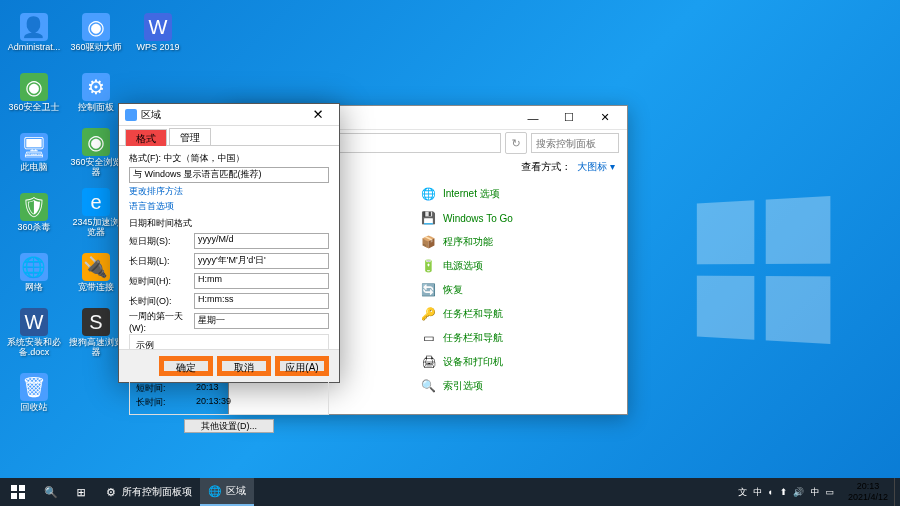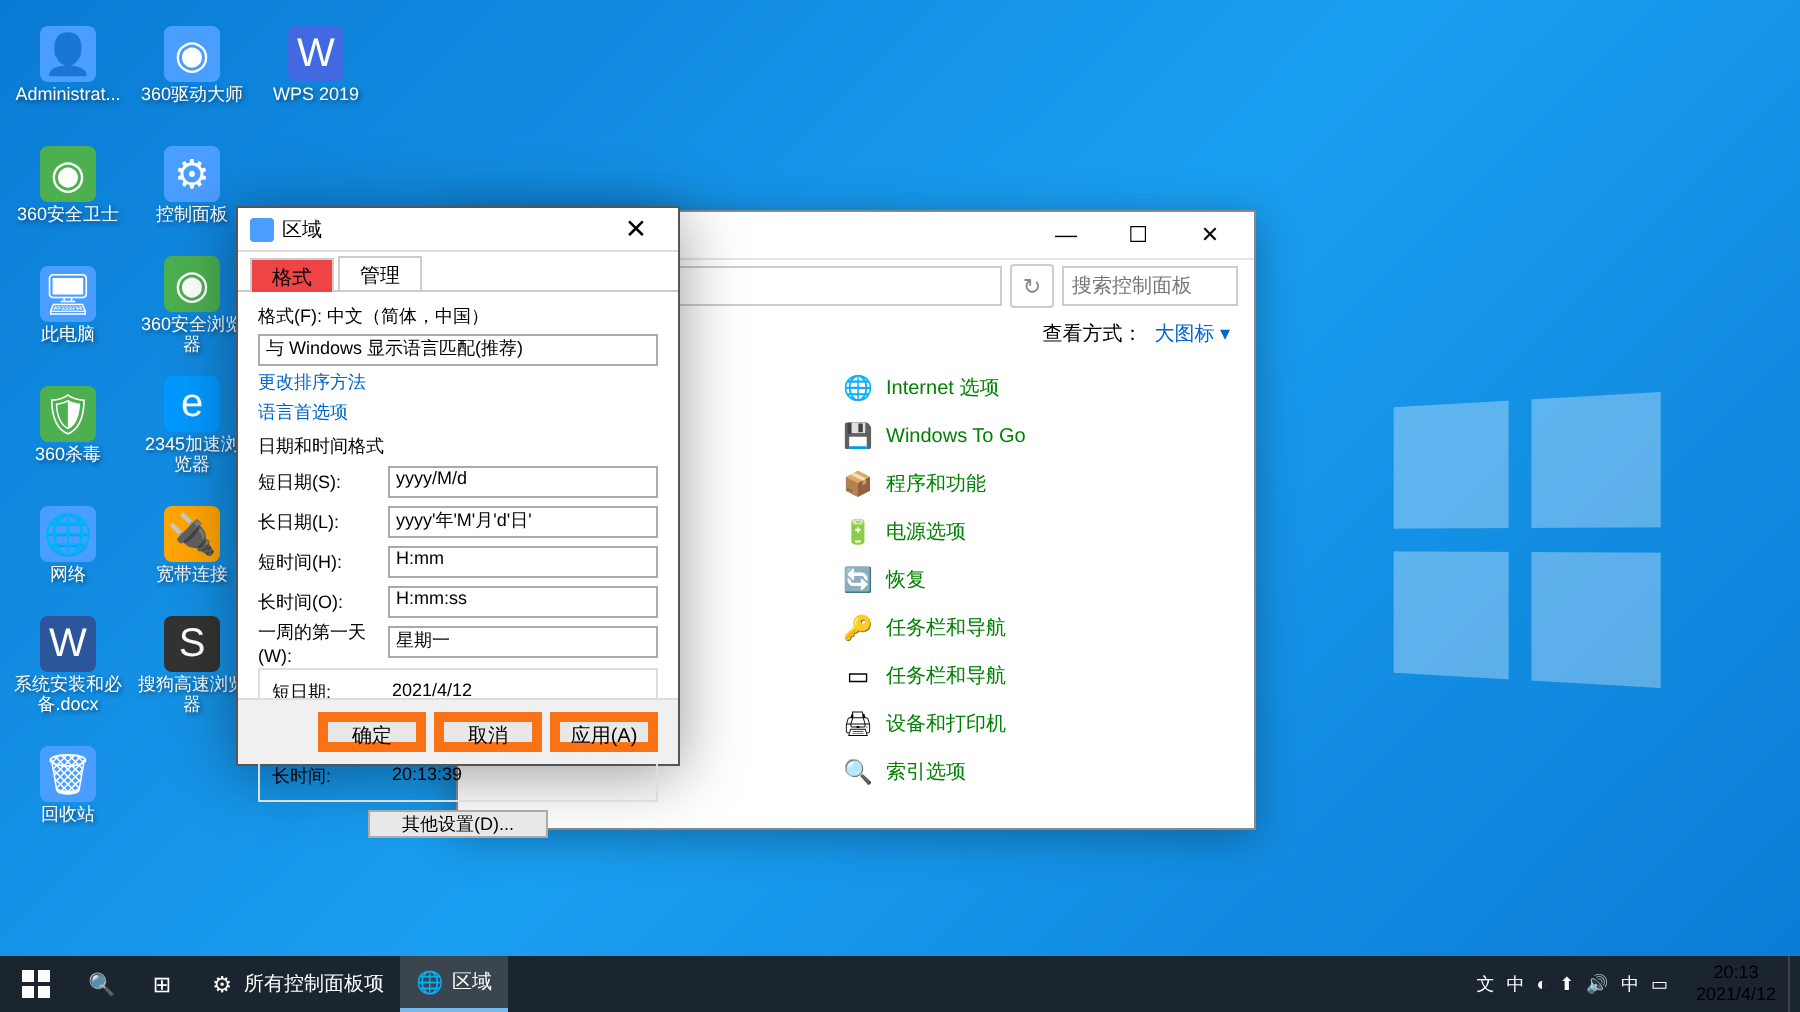--- a/index.html
+++ b/index.html
@@ -267,20 +267,21 @@
         <div class="row">
           <label>长时间(O):</label>
           <div class="sel">H:mm:ss</div>
         </div>
         <div class="row">
           <label>一周的第一天(W):</label>
           <div class="sel">星期一</div>
         </div>
       </div>
     <div class="group">
+      <div style="font-size:9px;margin-bottom:2px">示例</div>
       <div id="region-examples">
           <div class="ex-row">
             <span>短日期:</span>
             <span>2021/4/12</span>
           </div>
           <div class="ex-row">
             <span>长日期:</span>
             <span>2021年4月12日</span>
           </div>
           <div class="ex-row">

